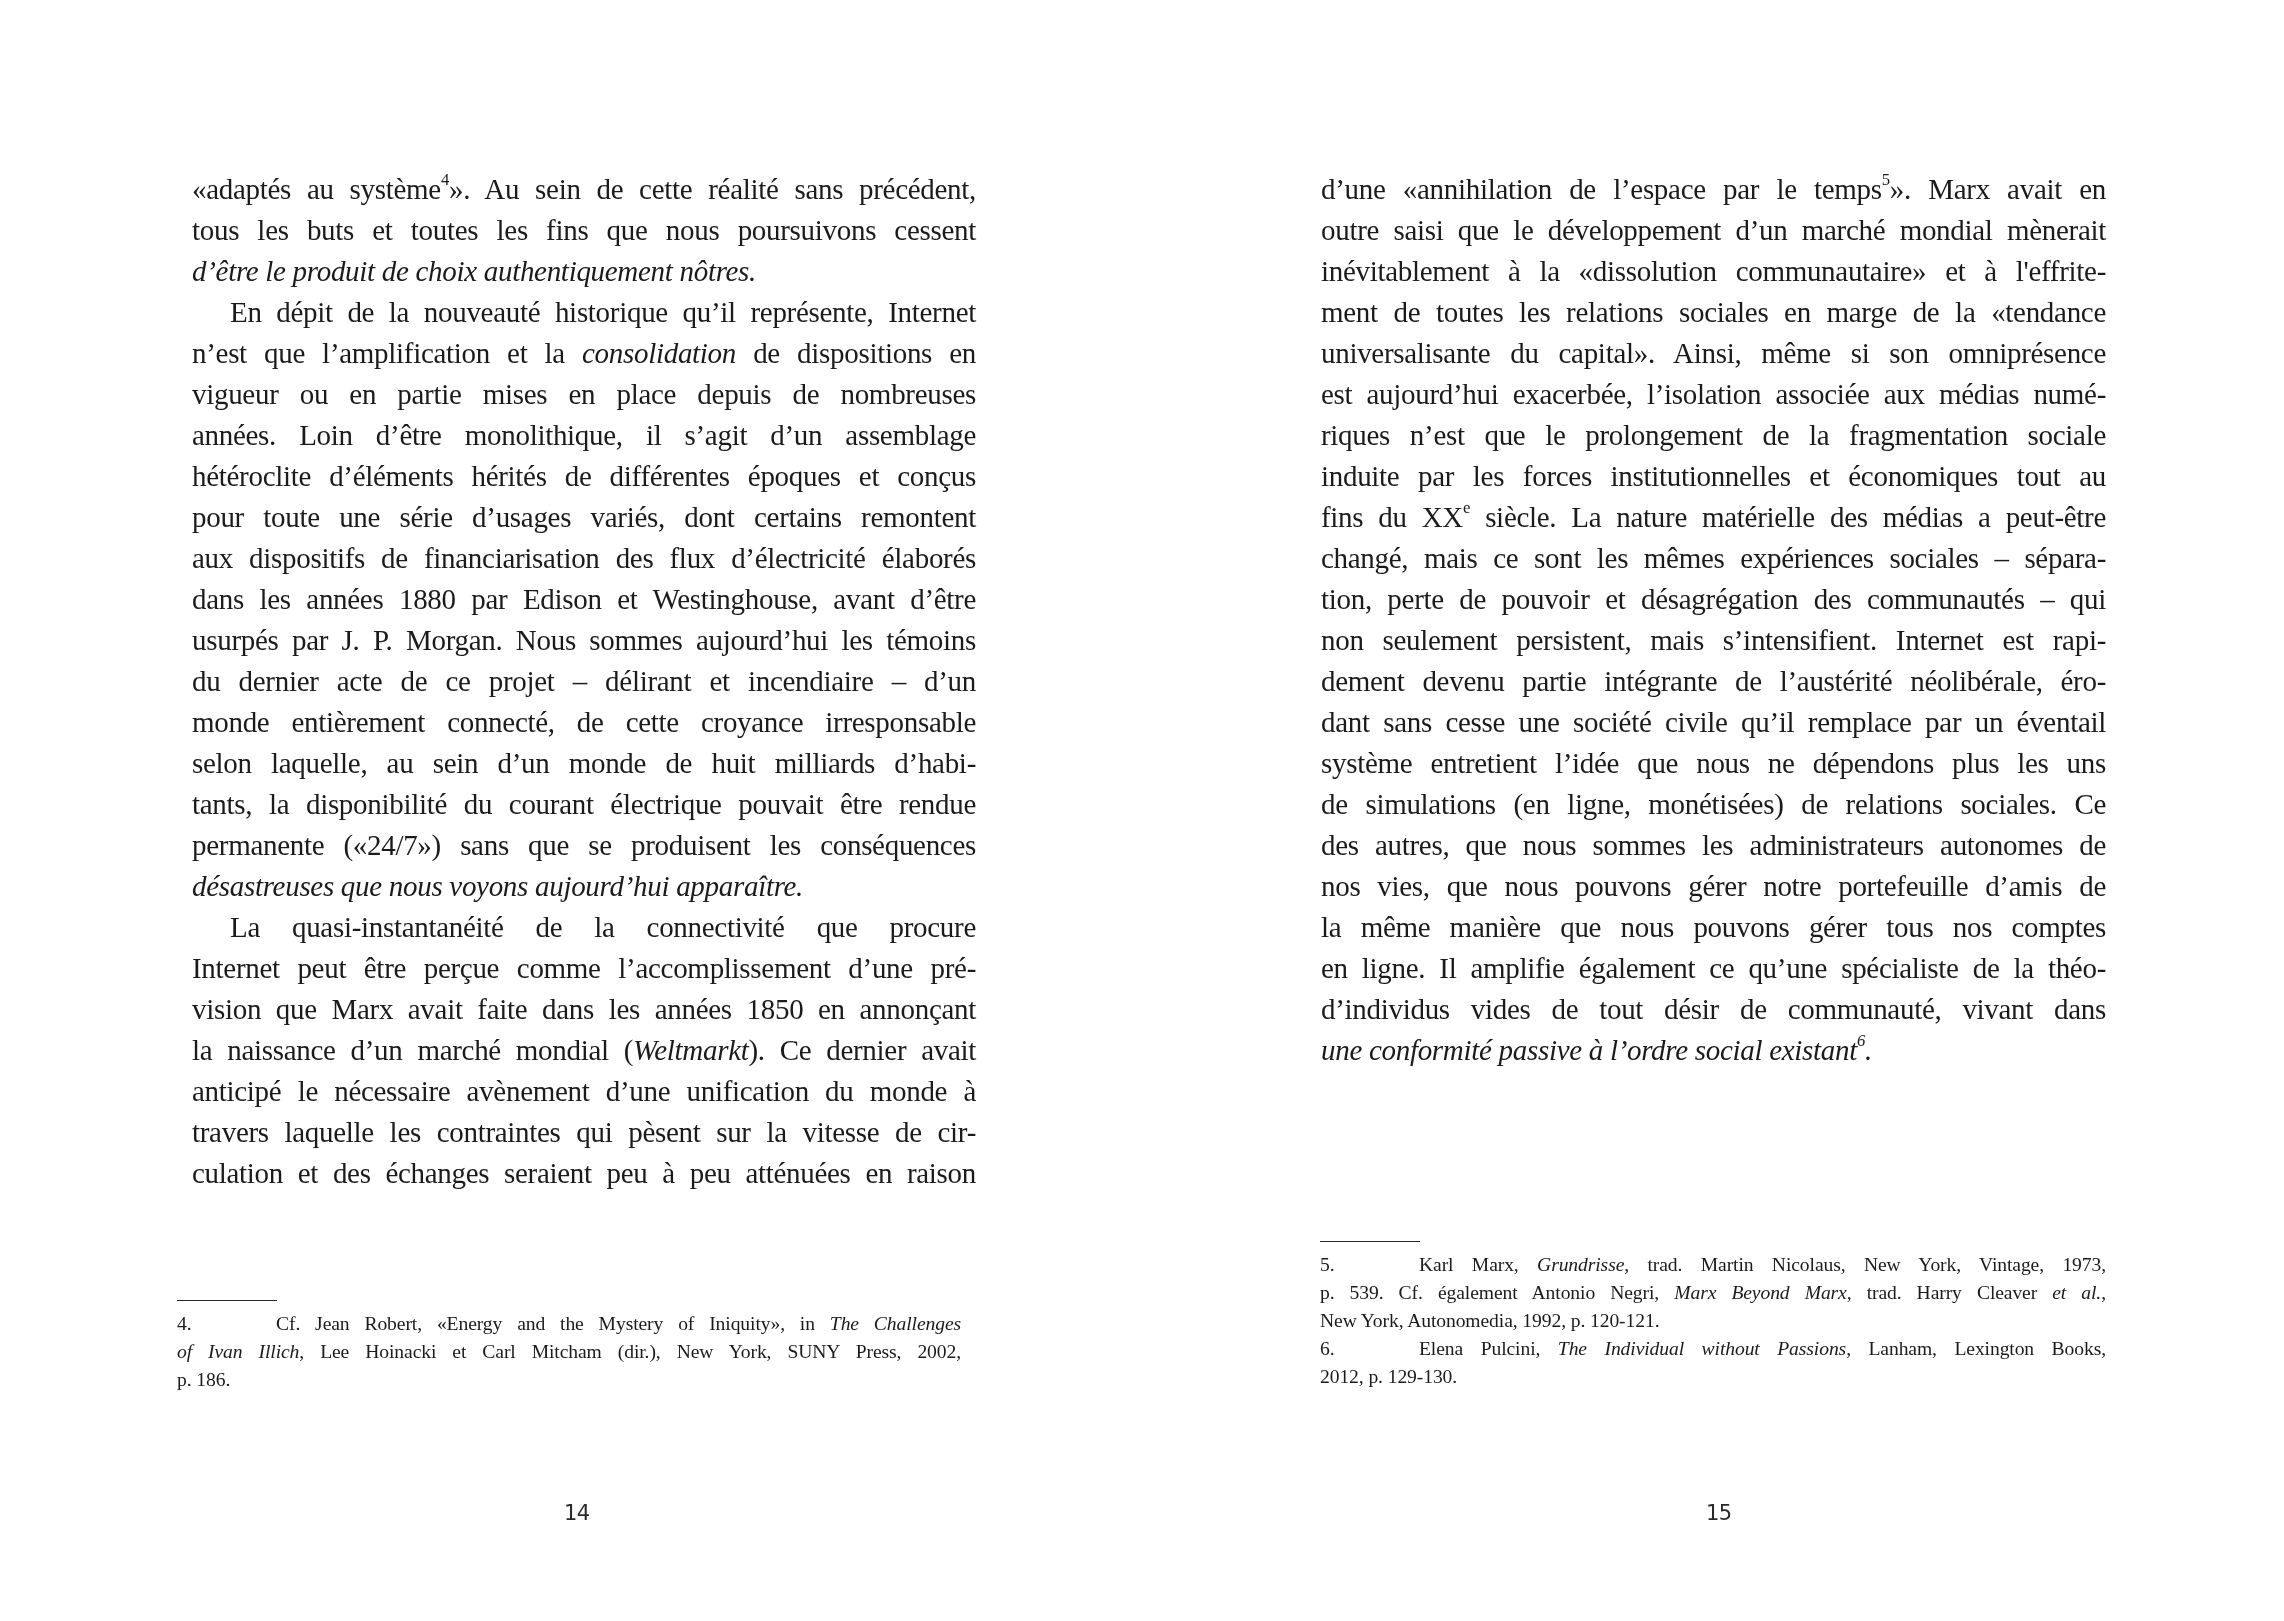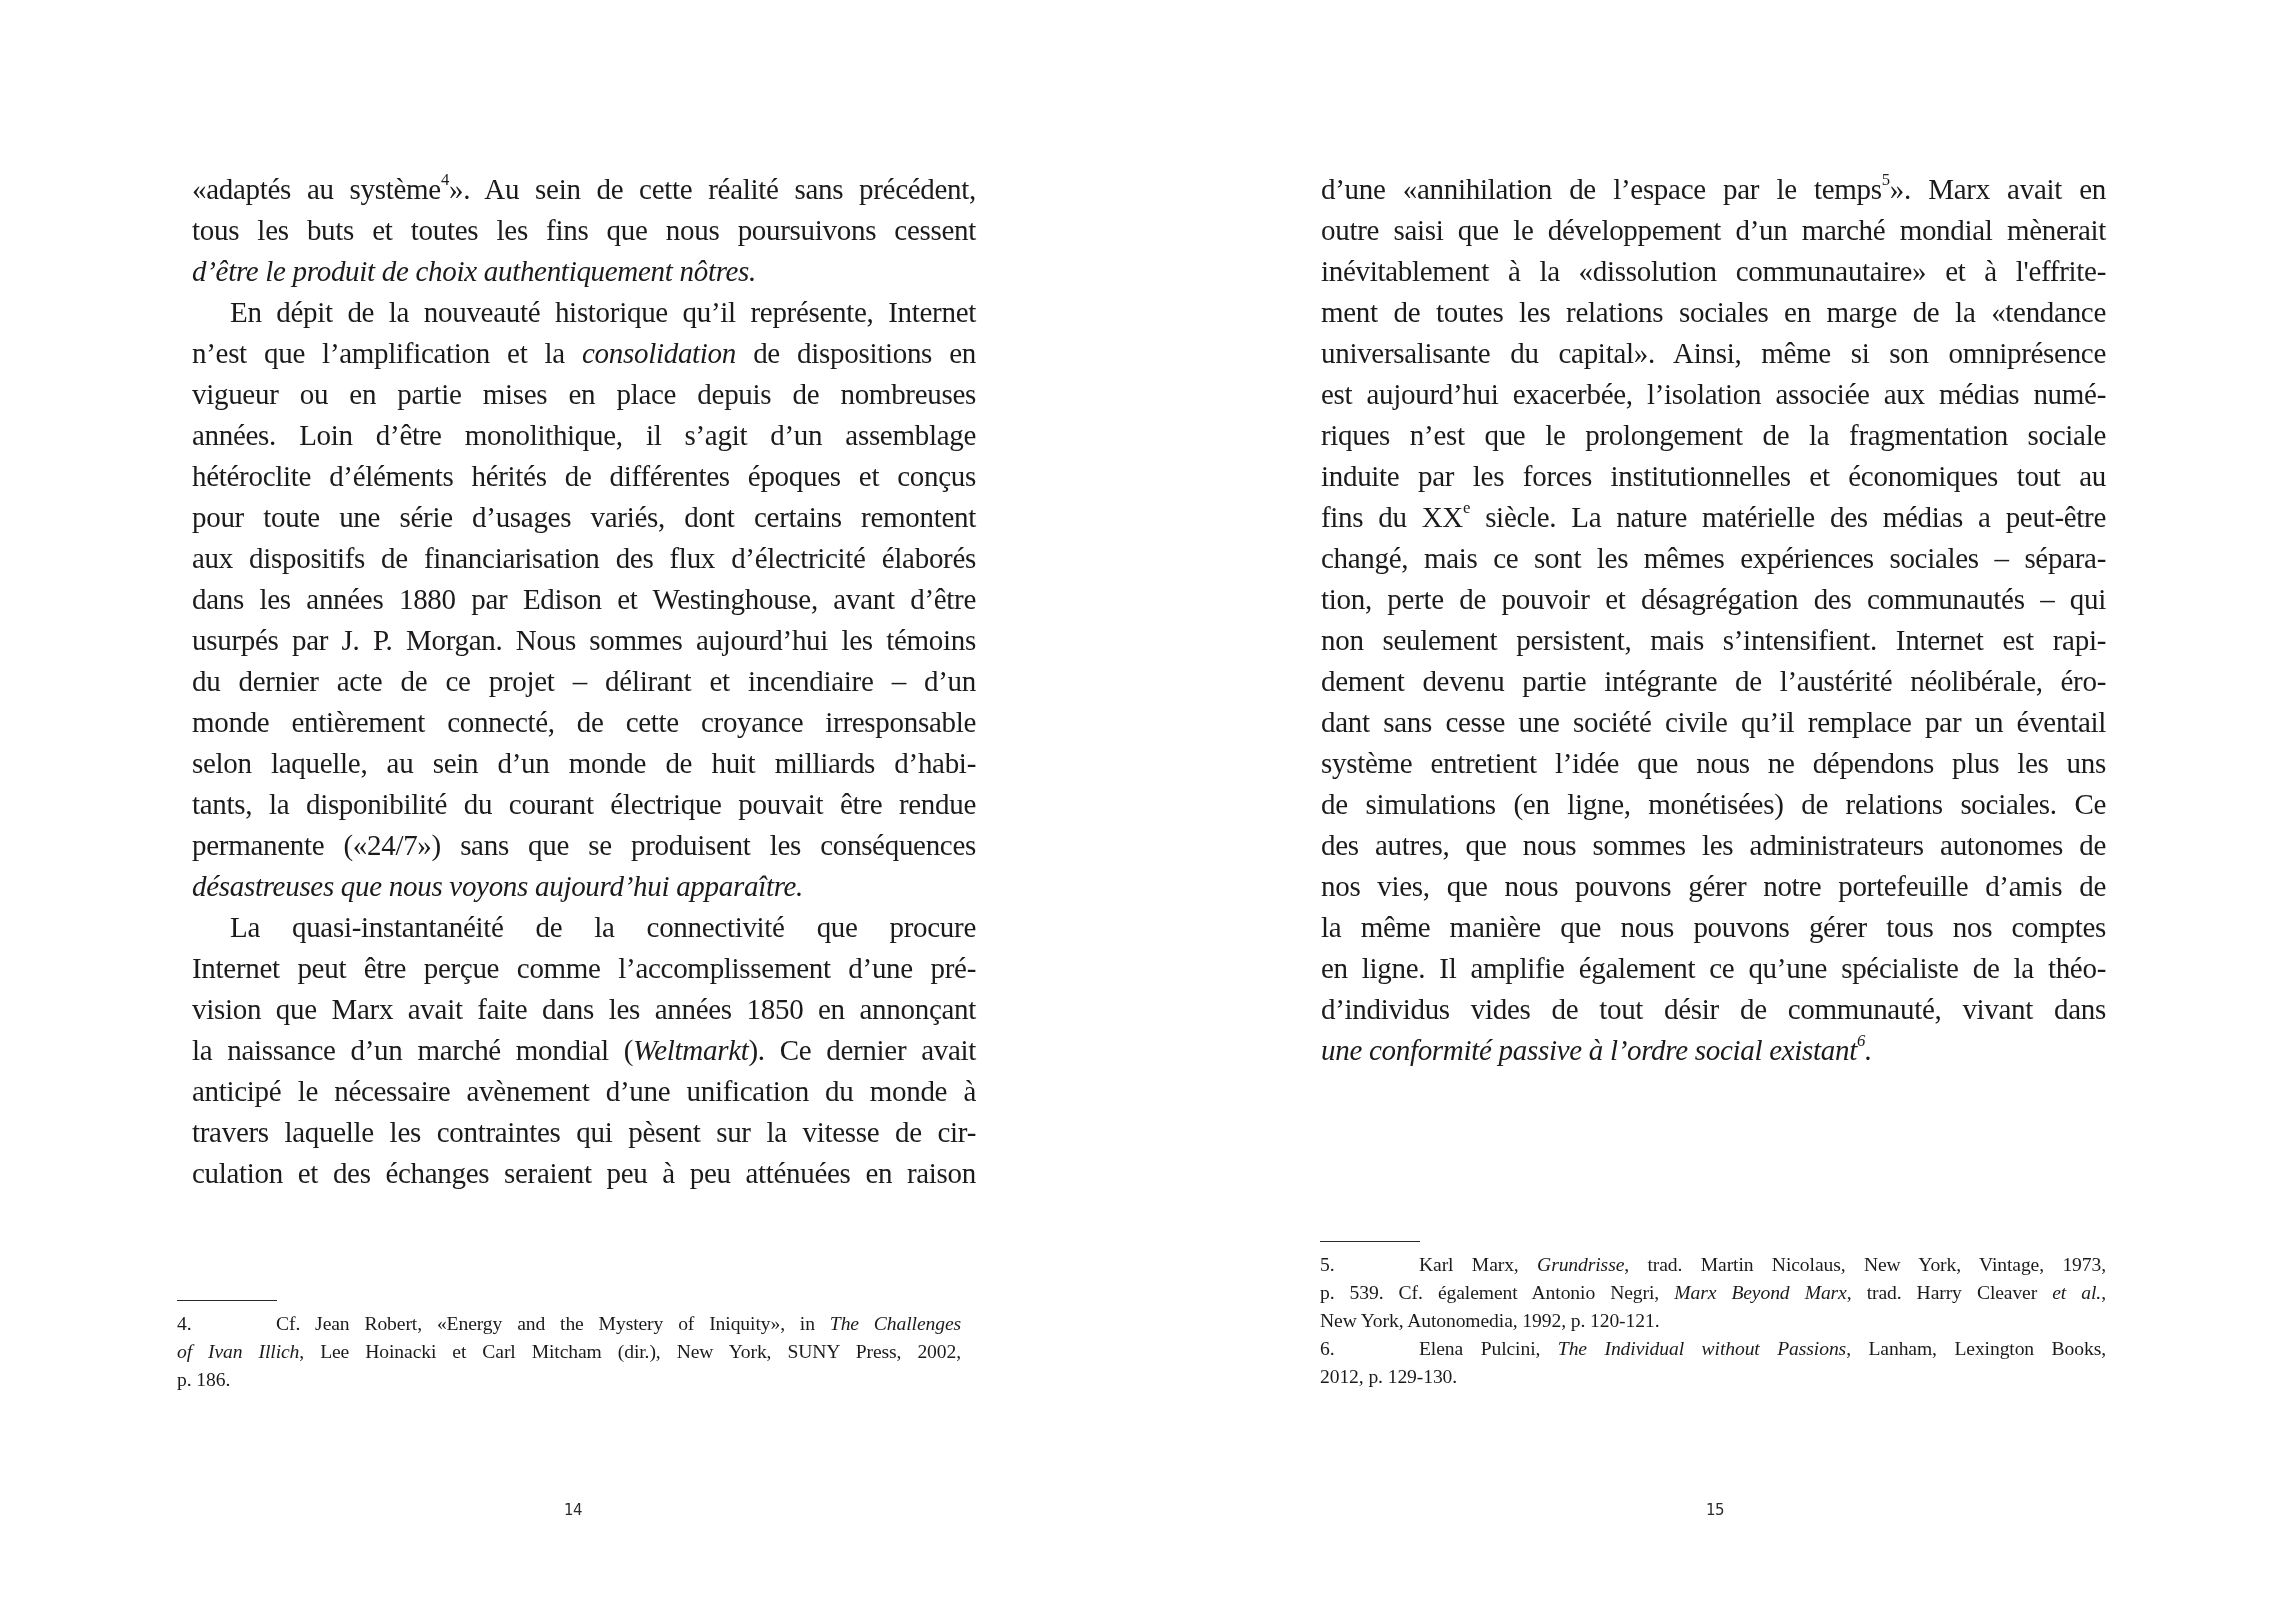--- a/index.html
+++ b/index.html
@@ -97,21 +97,21 @@
   .fn-first .fn-rest {
     flex: 1;
     text-align: justify;
     text-align-last: justify;
   }
 
   .page-number {
     position: absolute;
     top: 1501px;
     font-family: "DejaVu Sans", "Liberation Sans", sans-serif;
-    font-size: 15px;
+    font-size: 21px;
     color: #2a2a2a;
     letter-spacing: -0.5px;
   }
   .page.left .page-number { left: 564px; }
   .page.right .page-number { left: 563px; }
 </style>
 </head>
 <body>
 
 <div class="page left">

